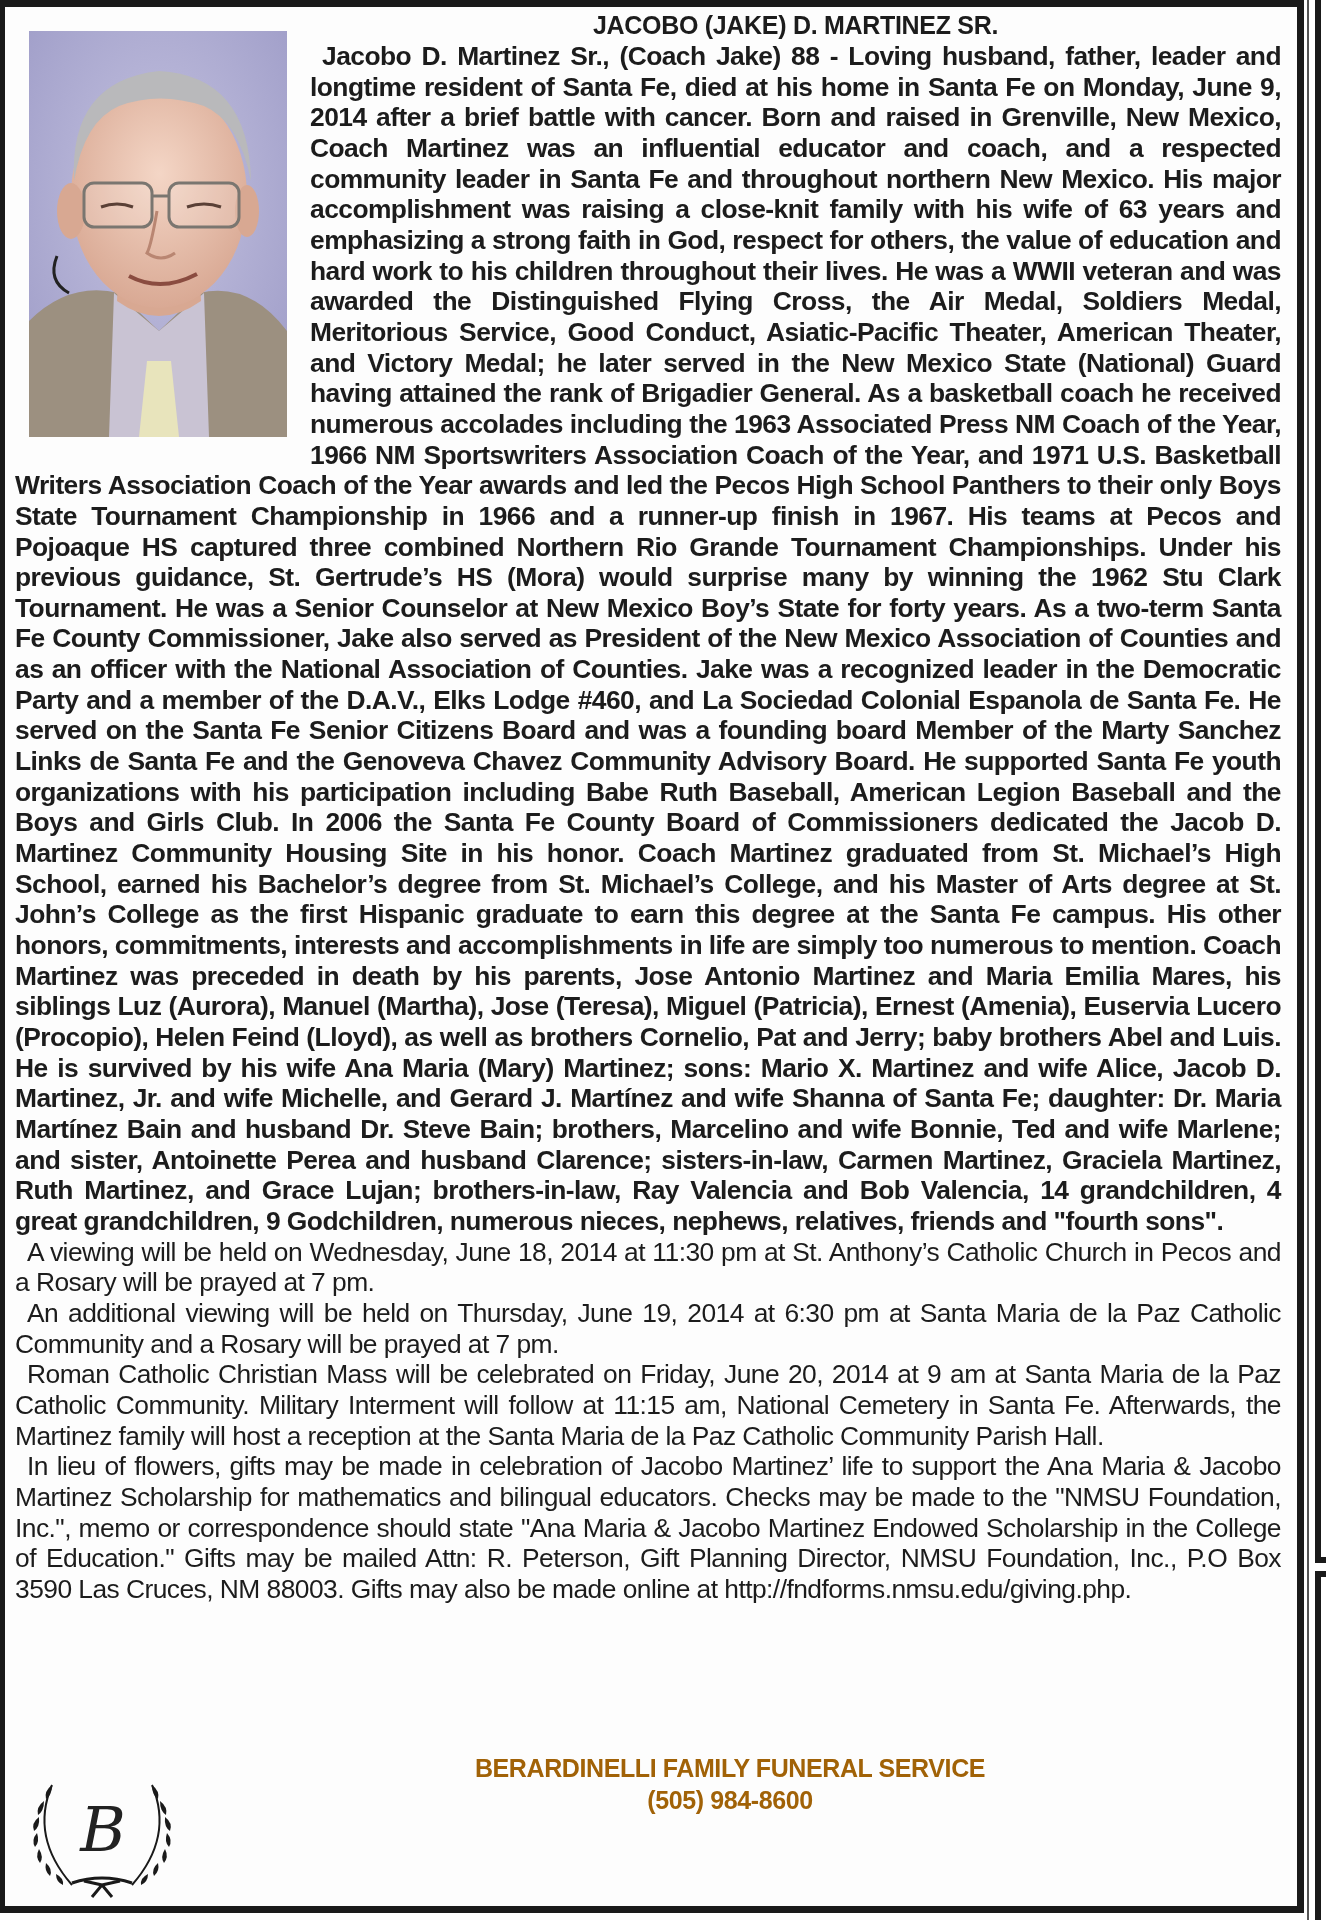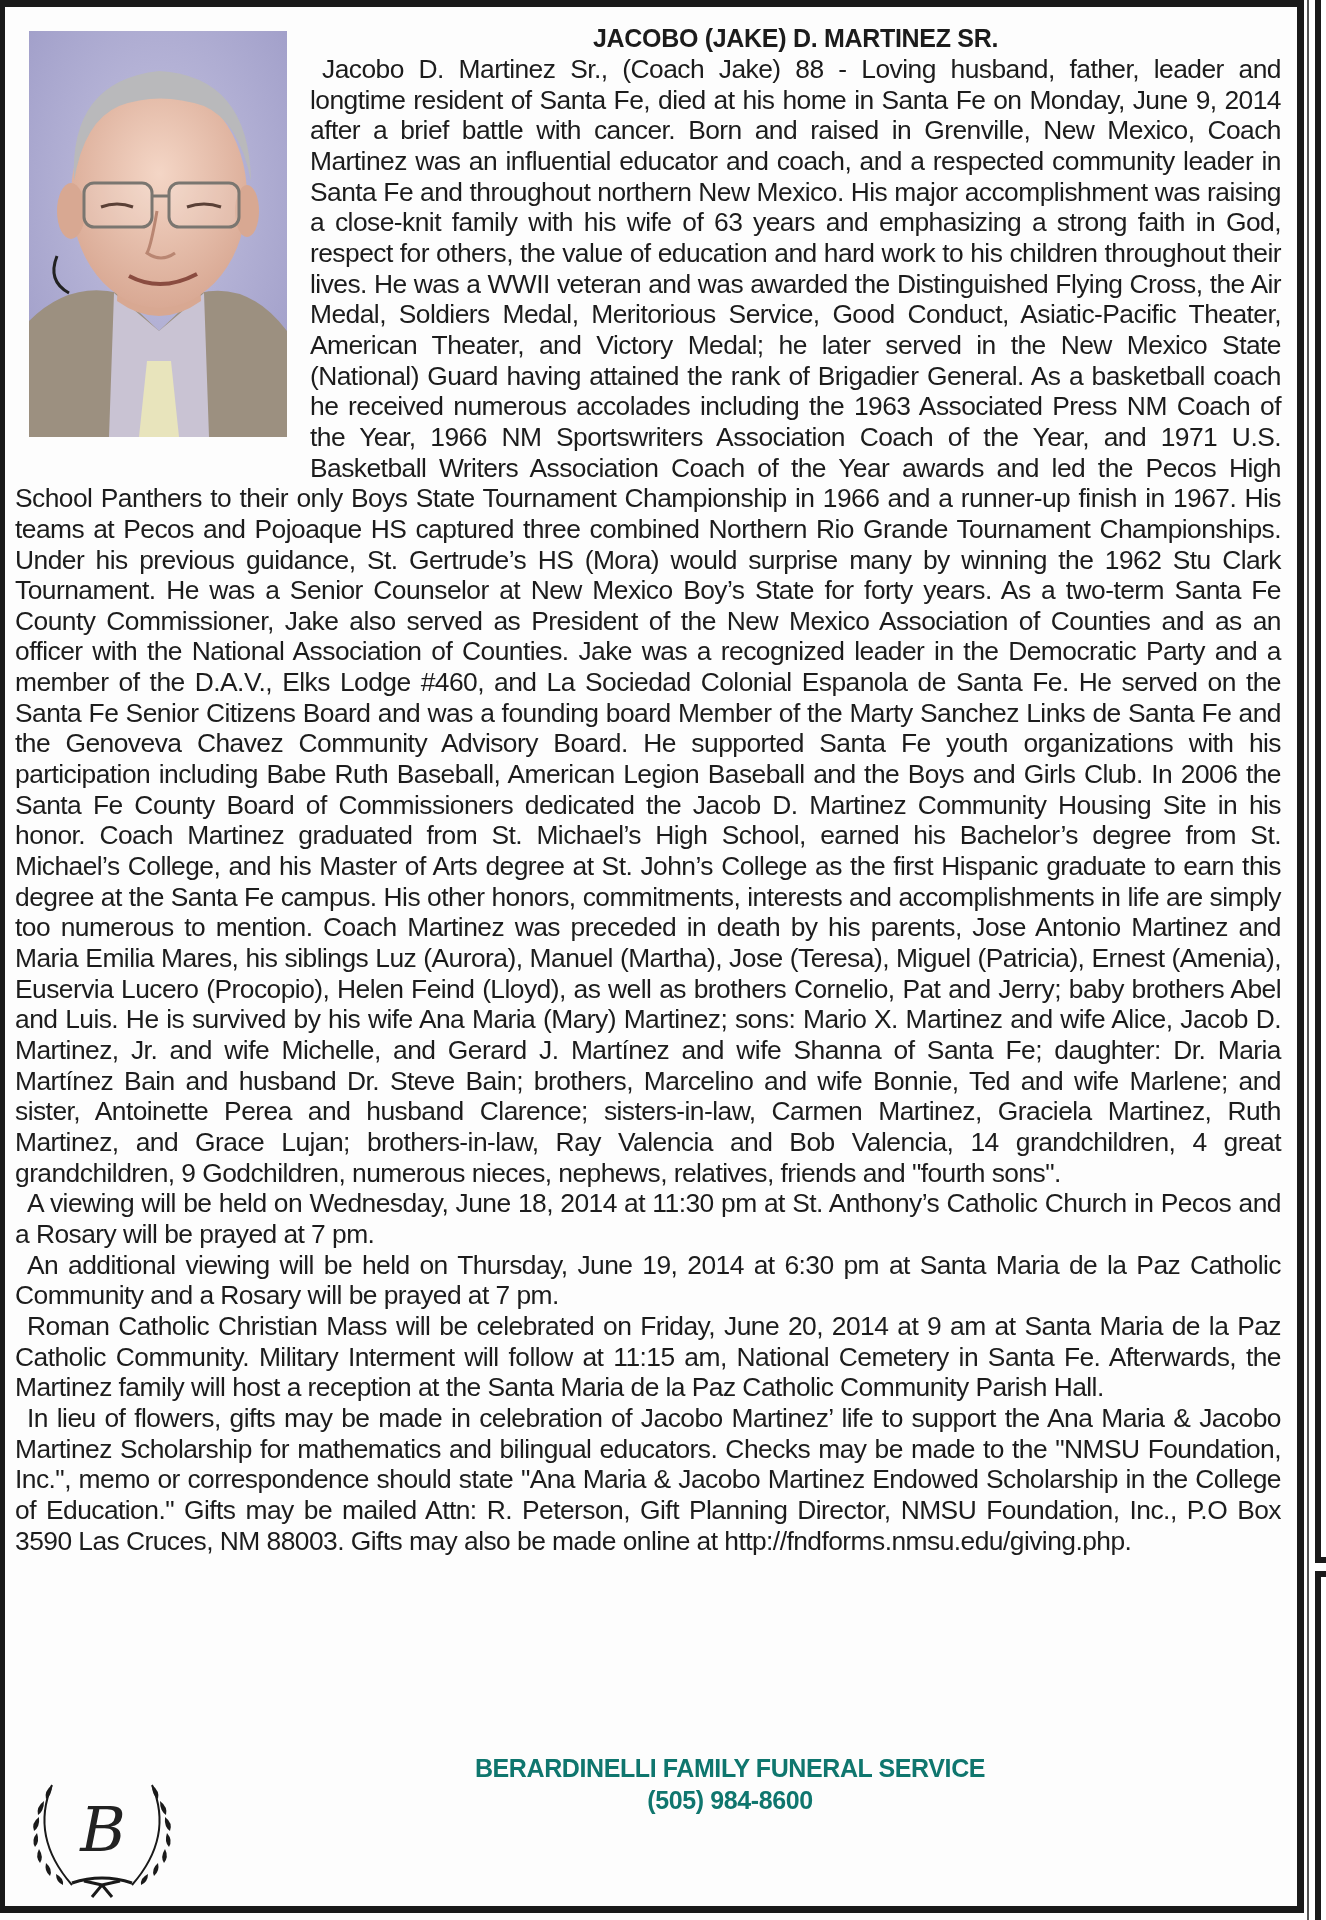--- a/index.html
+++ b/index.html
@@ -25,35 +25,35 @@
   .right-box.top { top: 0; height: 1563px; border-bottom: 6px solid #1a1a1a; }
   .right-box.bottom { top: 1571px; height: 349px; border-top: 6px solid #1a1a1a; }
 
   .photo {
     position: absolute; left: 29px; top: 31px; width: 258px; height: 406px;
     overflow: hidden; background: linear-gradient(160deg, #b6b5d6 0%, #a6a4cc 40%, #bdbbdc 100%);
   }
   .photo svg { display: block; }
 
   .content {
-    position: absolute; left: 15px; top: 22px; width: 1266px;
+    position: absolute; left: 15px; top: 9px; width: 1266px;
     font-size: 26.4px; line-height: 30.65px; letter-spacing: -0.55px;
     font-stretch: condensed;
   }
   .float-spacer { float: left; width: 295px; height: 441px; }
   .title {
     font-weight: bold; text-align: center; margin: 0; padding-left: 295px;
     font-size: 25px; letter-spacing: -0.3px; line-height: 32px;
   }
   .para { margin: 0; text-align: justify; text-indent: 12px; }
-  .para.first { text-align: justify; }
+  .para.first { text-align: justify; font-weight: bold; }
 
   .footer {
     position: absolute; left: 300px; top: 1752px; width: 860px; text-align: center;
-    font-weight: bold; font-size: 25px; line-height: 32px; letter-spacing: -0.4px; color: #0f766e;
+    font-weight: bold; font-size: 25px; line-height: 32px; letter-spacing: -0.4px; color: #a16207;
   }
   .footer div { margin: 0; }
   .logo { position: absolute; left: 22px; top: 1777px; width: 160px; height: 122px; }
 </style>
 </head>
 <body>
 
 <div class="obit-box"></div>
 <div class="right-col-line"></div>
 <div class="right-box top"></div>

